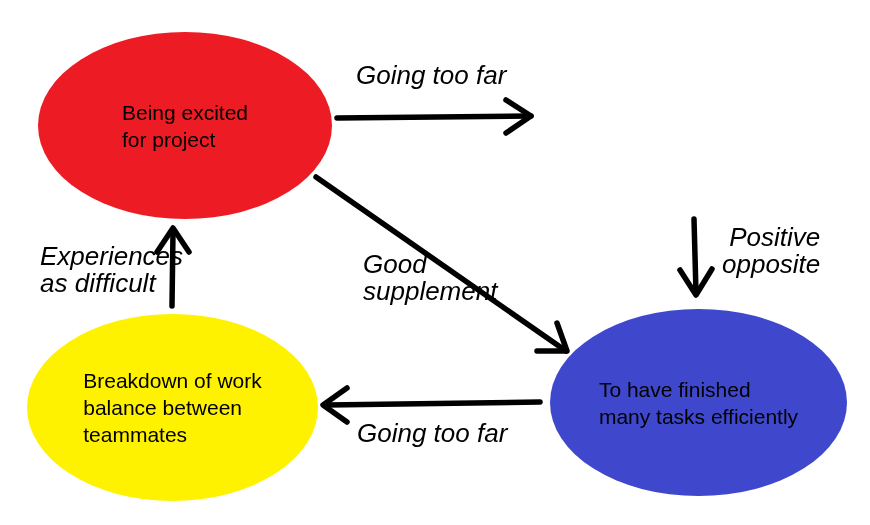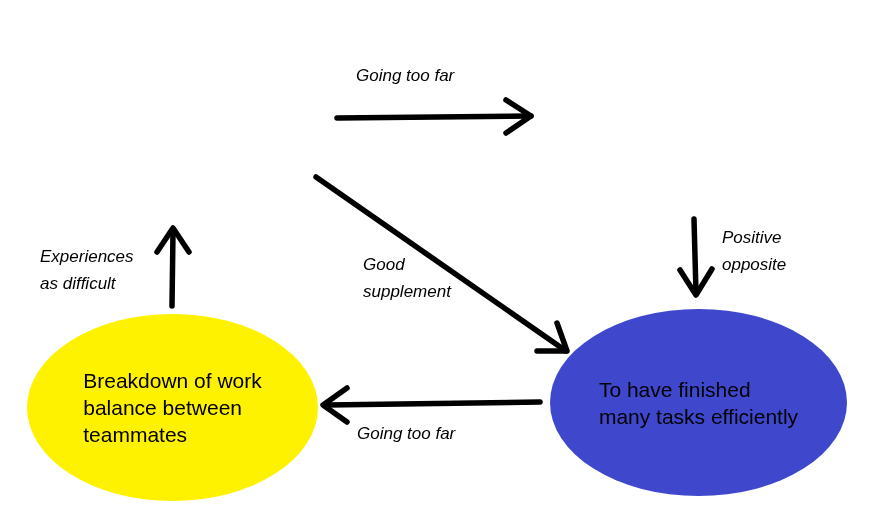--- a/index.html
+++ b/index.html
@@ -43,26 +43,26 @@
     font-size: 21px;
     line-height: 27px;
   }
   #node-excited    { left: 38px;  top: 32px;  width: 294px; height: 187px; }
   #node-trying     { left: 537px; top: 33px;  width: 295px; height: 182px; }
   #node-finished   { left: 550px; top: 309px; width: 297px; height: 187px; }
   #node-breakdown  { left: 27px;  top: 314px; width: 291px; height: 187px; }
   .edge-label {
     position: absolute;
     font-style: italic;
-    font-size: 17px;
+    font-size: 26px;
     line-height: 27px;
     white-space: pre-line;
   }
   #label-top         { left: 356px; top: 62px;  }
-  #label-positive    { left: 722px; top: 224px; }
+  #label-positive    { left: 722px; top: 224px; text-align: right; }
   #label-good        { left: 363px; top: 251px; }
   #label-bottom      { left: 357px; top: 420px; }
   #label-experiences { left: 40px;  top: 243px; }
 </style>
 </head>
 <body>
 
 <div class="canvas">
 
   <svg class="arrows-layer" viewBox="0 0 870 525">
@@ -81,20 +81,24 @@
     <g>
       <path d="M540,402 L327,405"></path>
       <path d="M347,388 L323,405 L347,422"></path>
     </g>
     <g>
       <path d="M172,306 L173,232"></path>
       <path d="M157,252 L173,228 L189,252"></path>
     </g>
   </svg>
 
+  <div class="node" id="node-excited" style="background: rgb(237, 28, 36);">
+    <span class="node-label">Being excited
+for project</span>
+  </div>
 
 
   <div class="node" id="node-finished" style="background: rgb(63, 72, 204);">
     <span class="node-label">To have finished
 many tasks efficiently</span>
   </div>
 
   <div class="node" id="node-breakdown" style="background: rgb(255, 242, 0);">
     <span class="node-label">Breakdown of work
 balance between

